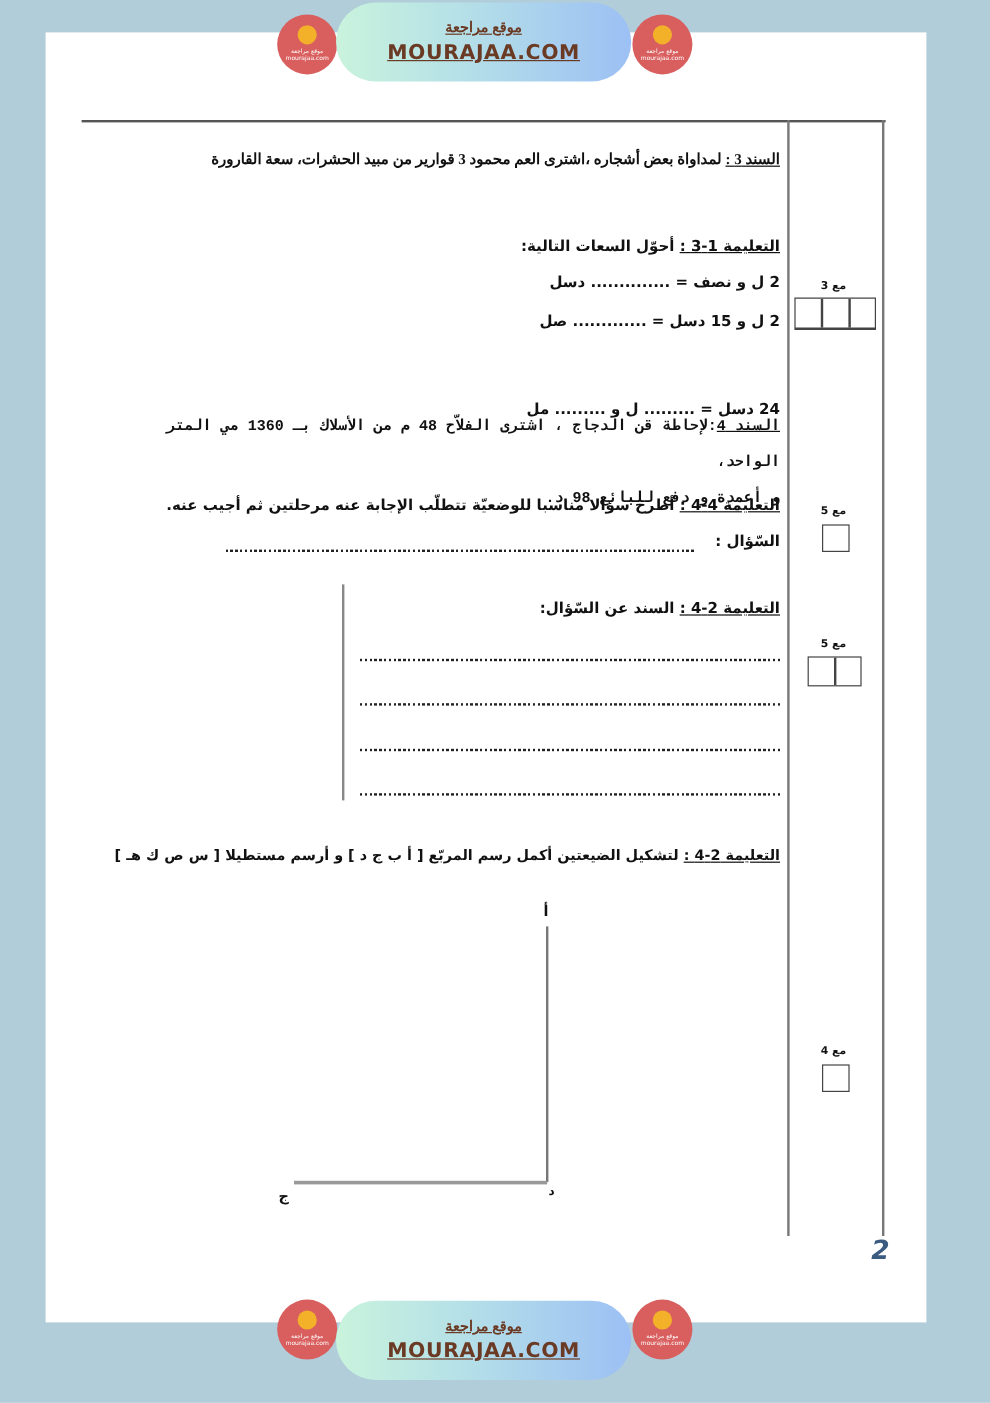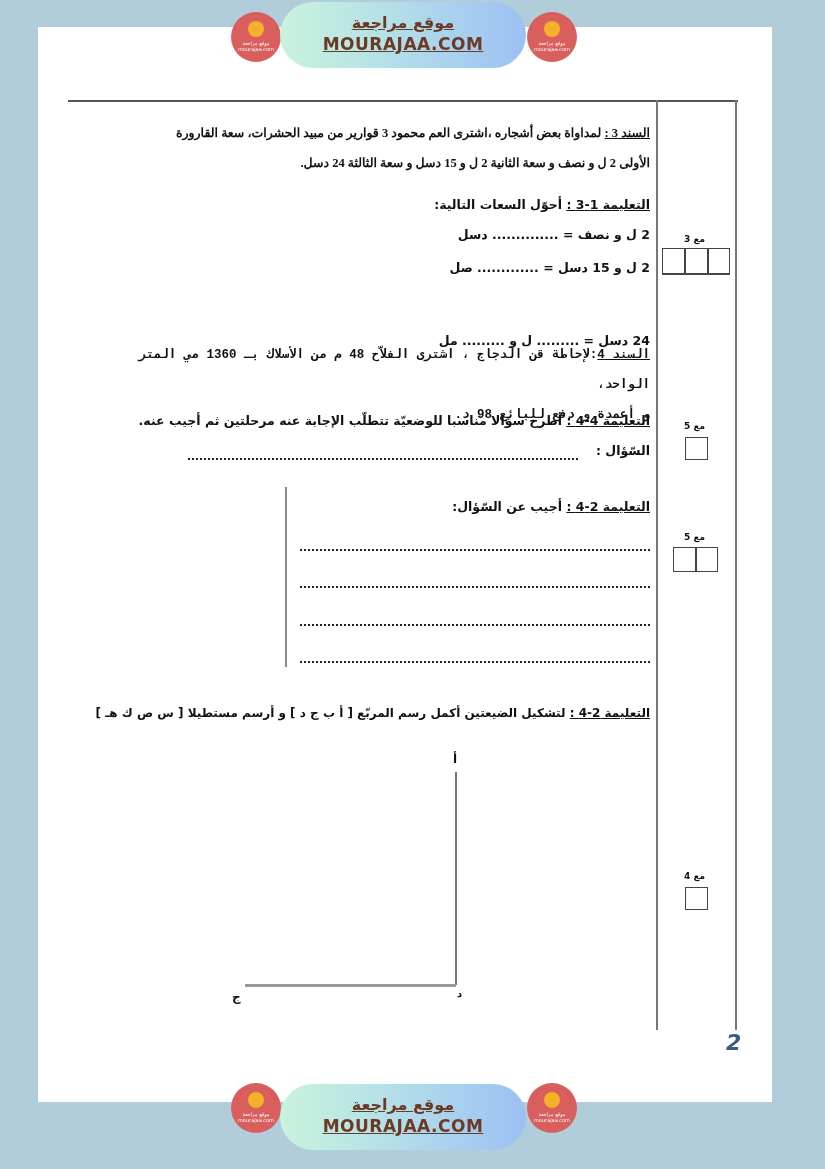--- a/index.html
+++ b/index.html
@@ -12,21 +12,21 @@
     position:absolute; left:38px; top:27px; width:734px; height:1075px;
     background:#ffffff;
   }
   .banner {
     position:absolute; left:280px; width:246px; height:66px;
     border-radius:33px;
     background:linear-gradient(90deg,#c9f3dc 0%,#b4dfe8 45%,#9cc0f4 100%);
     text-align:center; color:#6b3a24; font-weight:bold;
     font-family:"DejaVu Sans", sans-serif;
   }
-  .banner .ar { display:block; font-size:16px; line-height:20px; margin-top:11px; text-decoration:underline; }
+  .banner .ar { display:block; font-size:12px; line-height:20px; margin-top:11px; text-decoration:underline;font-family:Liberation Serif, serif; }
   .banner .en { display:block; font-size:17px; line-height:22px; text-decoration:underline; letter-spacing:0.5px; }
   .badge {
     position:absolute; width:50px; height:50px; border-radius:50%;
     background:#d95f5f; text-align:center;
   }
   .badge .coin {
     position:absolute; left:17px; top:9px; width:16px; height:16px; border-radius:50%;
     background:#f3b12a;
   }
   .badge .txt {
@@ -69,21 +69,20 @@
   <span class="txt">موقع مراجعة mourajaa.com</span>
 </div>
 
 <div class="hr-top"></div>
 <div class="vline" style="left:656px;top:100px;height:930px;"></div>
 <div class="vline" style="left:735px;top:100px;height:930px;"></div>
 
 <div class="text" style="left:70px;width:580px;top:118px;line-height:30px;font-family:Liberation Serif, serif;">
   <span class="u">السند 3 :</span>
   <span>لمداواة بعض أشجاره ،اشترى العم محمود 3 قوارير من مبيد الحشرات، سعة القارورة</span><br>
-  <span>الأولى 2 ل و نصف و سعة الثانية 2 ل و 15 دسل و سعة الثالثة 24 دسل.</span>
 </div>
 
 <div class="text" style="left:380px;width:270px;top:197px;">
   <span class="u">التعليمة 1-3 :</span>
   <span>أحوّل السعات التالية:</span>
 </div>
 <div class="text" style="left:400px;width:250px;top:227px;">2 ل و نصف = .............. دسل</div>
 <div class="text" style="left:400px;width:250px;top:260px;">2 ل و 15 دسل = ............. صل</div>
 <div class="text" style="left:400px;width:250px;top:294px;margin-top:39px;">24 دسل = ......... ل و ......... مل</div>
 
@@ -103,21 +102,21 @@
   <span>أطرح سؤالا مناسبا للوضعيّة تتطلّب الإجابة عنه مرحلتين ثم أجيب عنه.</span>
 </div>
 <div class="text" style="left:580px;width:70px;top:443px;">السّؤال :</div>
 <div class="dots" style="left:188px;top:458px;width:392px;"></div>
 <div class="grade-lbl" style="left:684px;top:421px;">مع 5</div>
 <div class="grade-box" style="left:685px;top:437px;width:21px;height:21px;"></div>
 
 <div class="vline" style="left:285px;top:487px;height:180px;width:2px;background:#888;"></div>
 <div class="text" style="left:380px;width:270px;top:499px;">
   <span class="u">التعليمة 2-4 :</span>
-  <span>أجيب عن السّؤال:</span>
+  <span>السند عن السّؤال:</span>
 </div>
 <div class="dots" style="left:300px;top:549px;width:350px;"></div>
 <div class="dots" style="left:300px;top:586px;width:350px;"></div>
 <div class="dots" style="left:300px;top:624px;width:350px;"></div>
 <div class="dots" style="left:300px;top:661px;width:350px;"></div>
 <div class="grade-lbl" style="left:684px;top:532px;">مع 5</div>
 <div class="grade-box" style="left:673px;top:547px;width:43px;height:23px;">
   <span class="cell-div" style="left:21px;"></span>
 </div>
 

